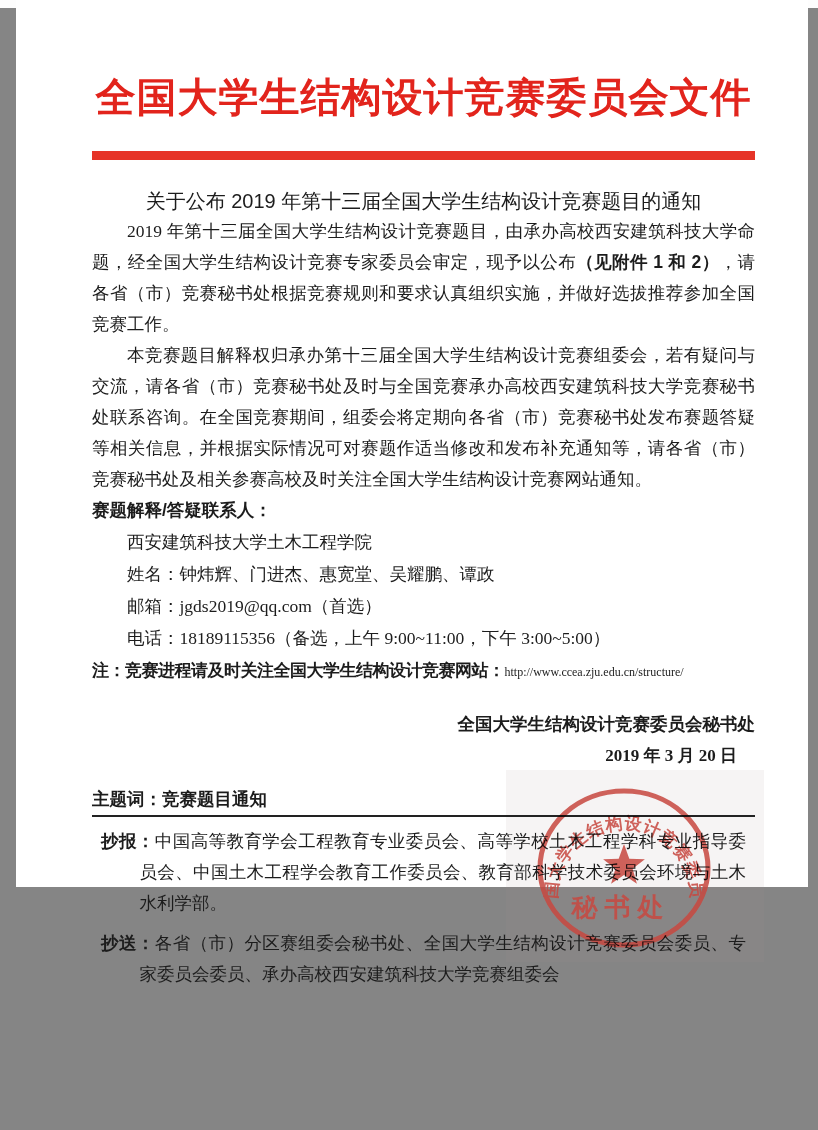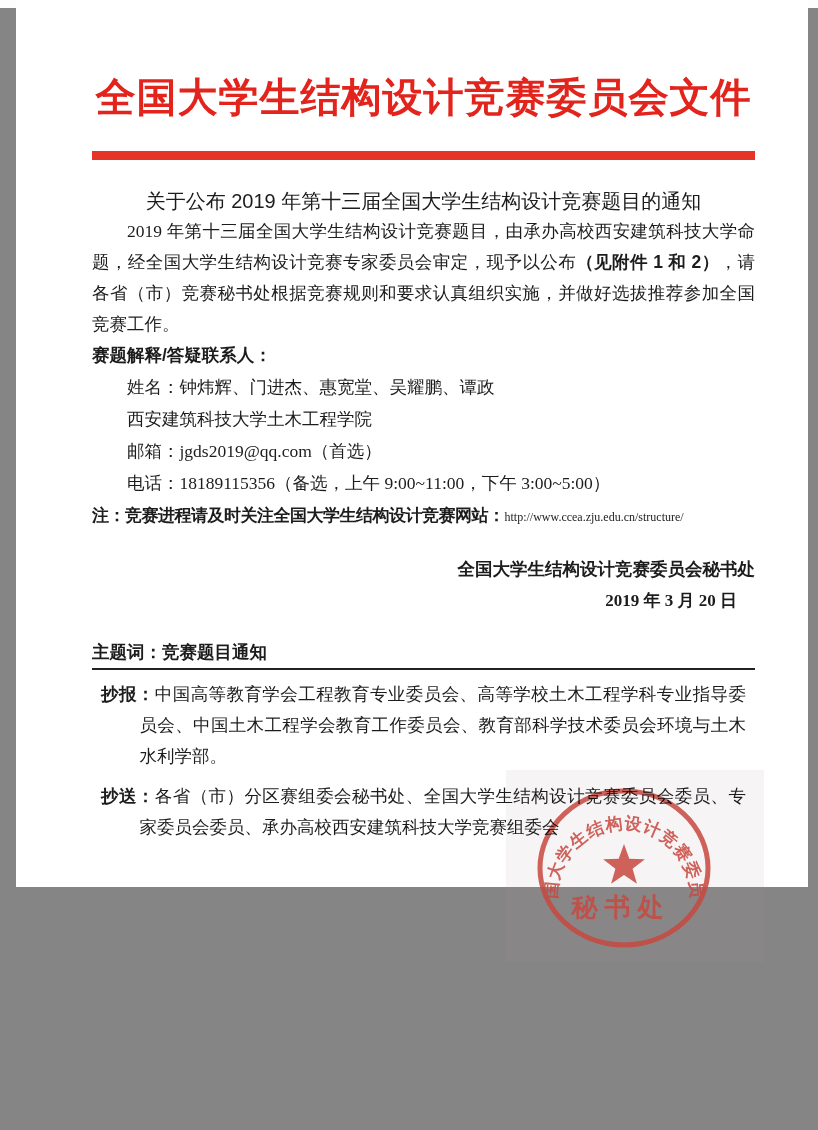--- a/index.html
+++ b/index.html
@@ -58,21 +58,21 @@
   .sig-org{
     margin-top:21px;text-align:right;font-weight:bold;
     font-family:"Liberation Sans","DejaVu Sans",sans-serif;
     font-size:17.5px;line-height:31px;
   }
   .sig-date{
     text-align:right;font-weight:bold;font-size:17px;
     line-height:31px;padding-right:18px;
   }
   .subject{
-    margin-top:24px;
+    margin-top:16px;
     font-family:"Liberation Sans","DejaVu Sans",sans-serif;
     font-weight:bold;font-size:17.5px;line-height:24px;
   }
   .rule{border:0;border-top:2px solid #222;margin:4px 0 6px;}
   .cc{
     padding-left:2.2em;text-indent:-2.2em;
     line-height:31px;font-size:17.5px;text-align:justify;margin:9px;
   }
   .cc + .cc{margin-top:2px;}
   .cc .cc-label{font-family:"Liberation Sans","DejaVu Sans",sans-serif;font-weight:bold;}
@@ -98,23 +98,24 @@
 
   <div class="org-title">全国大学生结构设计竞赛委员会文件</div>
 
 
   <div class="red-bar"></div>
 
   <div class="doc-title">关于公布 2019 年第十三届全国大学生结构设计竞赛题目的通知</div>
 
   <div class="body-text">
     <p class="indent"><span>2019 年第十三届全国大学生结构设计竞赛题目，由承办高校西安建筑科技大学命题，经全国大学生结构设计竞赛专家委员会审定，现予以公布</span><span class="bold-inline">（见附件 1 和 2）</span><span>，请各省（市）竞赛秘书处根据竞赛规则和要求认真组织实施，并做好选拔推荐参加全国竞赛工作。</span></p>
+    <p class="indent">本竞赛题目解释权归承办第十三届全国大学生结构设计竞赛组委会，若有疑问与交流，请各省（市）竞赛秘书处及时与全国竞赛承办高校西安建筑科技大学竞赛秘书处联系咨询。在全国竞赛期间，组委会将定期向各省（市）竞赛秘书处发布赛题答疑等相关信息，并根据实际情况可对赛题作适当修改和发布补充通知等，请各省（市）竞赛秘书处及相关参赛高校及时关注全国大学生结构设计竞赛网站通知。</p>
     <p class="contact-heading">赛题解释/答疑联系人：</p>
+    <p class="contact-line">西安建筑科技大学土木工程学院</p>
     <p class="contact-line">姓名：钟炜辉、门进杰、惠宽堂、吴耀鹏、谭政</p>
-    <p class="contact-line">西安建筑科技大学土木工程学院</p>
     <p class="contact-line">邮箱：jgds2019@qq.com（首选）</p>
     <p class="contact-line">电话：18189115356（备选，上午 9:00~11:00，下午 3:00~5:00）</p>
     <p class="note"><span class="note-label">注：竞赛进程请及时关注全国大学生结构设计竞赛网站：</span><span class="note-url">http://www.ccea.zju.edu.cn/structure/</span></p>
   </div>
 
   <div class="sig-org">全国大学生结构设计竞赛委员会秘书处</div>
   <div class="sig-date">2019 年 3 月 20 日</div>
 
   <div class="subject">主题词：竞赛题目通知</div>
   <hr class="rule">

